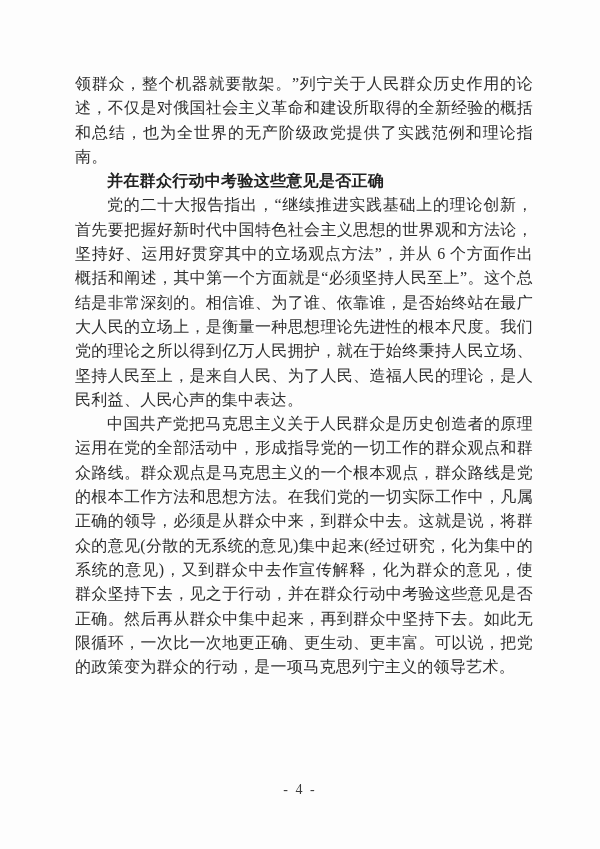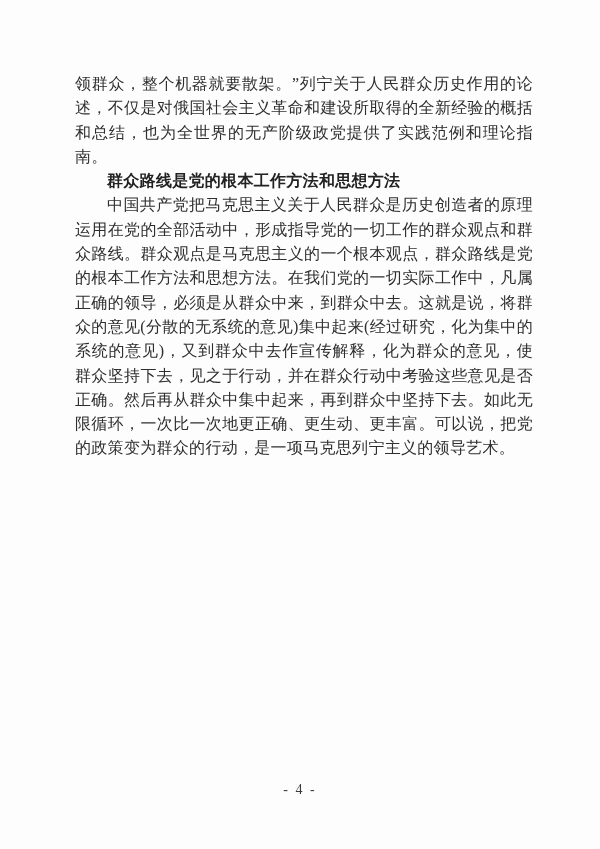--- a/index.html
+++ b/index.html
@@ -58,17 +58,18 @@
       letter-spacing: 2px;
       color: #3a3a3a;
     }
   </style>
 </head>
 <body>
 
 <div class="page">
   <div class="text-block">
     <p class="body-text no-indent">领群众，整个机器就要散架。”列宁关于人民群众历史作用的论述，不仅是对俄国社会主义革命和建设所取得的全新经验的概括和总结，也为全世界的无产阶级政党提供了实践范例和理论指南。</p>
-    <p class="heading">群众路线是党的根本工作方法和思想方法</p>
+    <p class="heading">并在群众行动中考验这些意见是否正确</p>
+    <p class="body-text indent">党的二十大报告指出，“继续推进实践基础上的理论创新，首先要把握好新时代中国特色社会主义思想的世界观和方法论，坚持好、运用好贯穿其中的立场观点方法”，并从 6 个方面作出概括和阐述，其中第一个方面就是“必须坚持人民至上”。这个总结是非常深刻的。相信谁、为了谁、依靠谁，是否始终站在最广大人民的立场上，是衡量一种思想理论先进性的根本尺度。我们党的理论之所以得到亿万人民拥护，就在于始终秉持人民立场、坚持人民至上，是来自人民、为了人民、造福人民的理论，是人民利益、人民心声的集中表达。</p>
     <p class="body-text indent">中国共产党把马克思主义关于人民群众是历史创造者的原理运用在党的全部活动中，形成指导党的一切工作的群众观点和群众路线。群众观点是马克思主义的一个根本观点，群众路线是党的根本工作方法和思想方法。在我们党的一切实际工作中，凡属正确的领导，必须是从群众中来，到群众中去。这就是说，将群众的意见(分散的无系统的意见)集中起来(经过研究，化为集中的系统的意见)，又到群众中去作宣传解释，化为群众的意见，使群众坚持下去，见之于行动，并在群众行动中考验这些意见是否正确。然后再从群众中集中起来，再到群众中坚持下去。如此无限循环，一次比一次地更正确、更生动、更丰富。可以说，把党的政策变为群众的行动，是一项马克思列宁主义的领导艺术。</p>
   </div>
   <div class="page-number">- 4 -</div>
 </div>
 
 </body></html>

